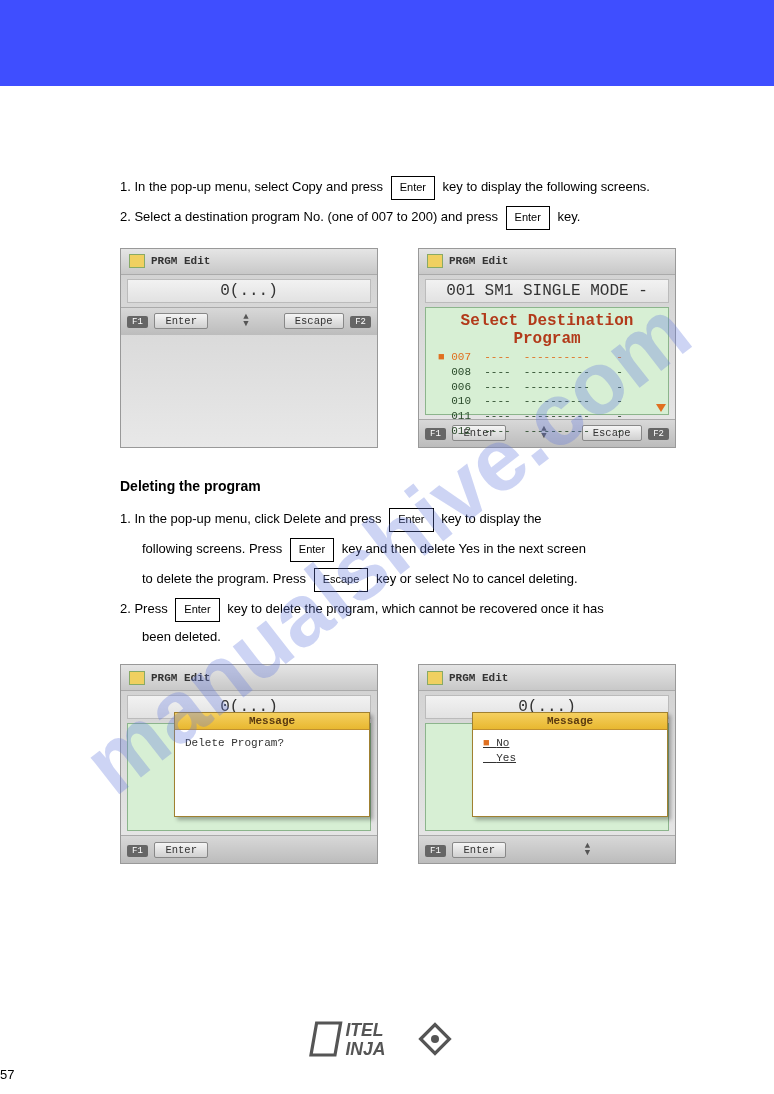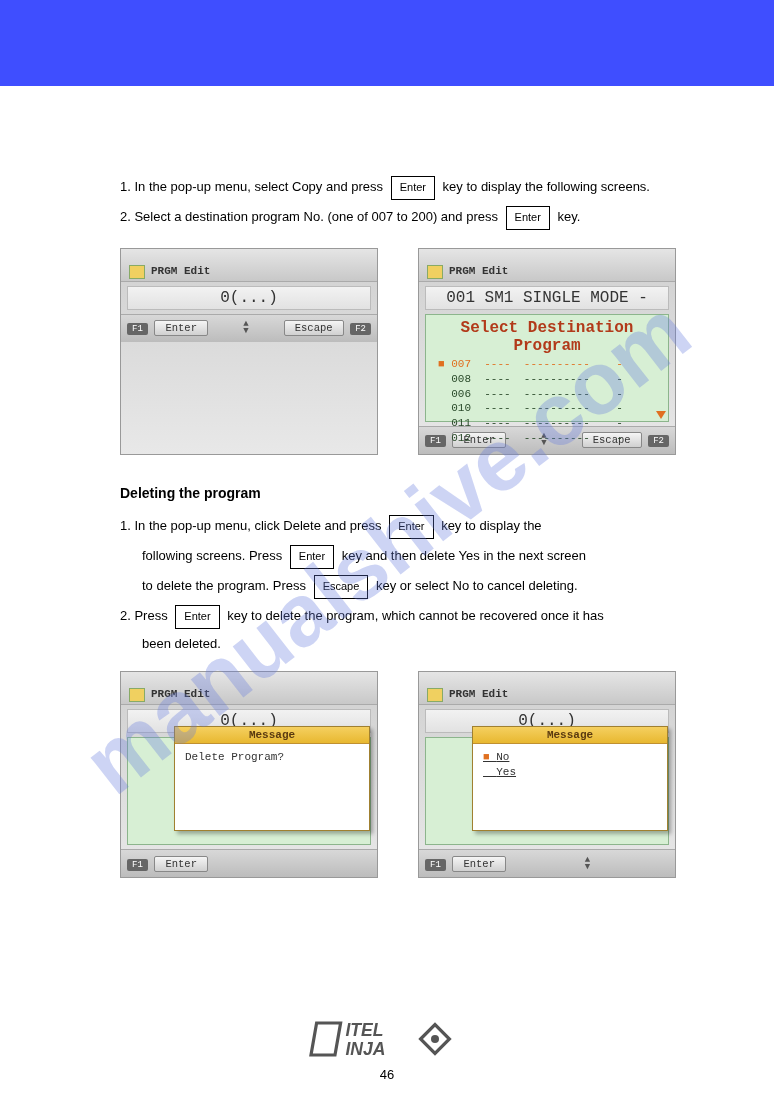--- a/index.html
+++ b/index.html
@@ -3,21 +3,21 @@
 <meta charset="utf-8">
 <style>
   * { box-sizing: border-box; margin: 0; padding: 0; }
   body { font-family: Arial, Helvetica, sans-serif; font-size: 13px; color: #000; width: 774px; position: relative; background: #fff; }
   .banner { width: 774px; height: 86px; background: #3f4eff; }
   .content { padding: 20px 60px 0 120px; position: relative; }
   .step { margin-bottom: 6px; line-height: 1.45; text-indent: -22px; padding-left: 22px; }
   .key { display: inline-block; border: 1px solid #000; padding: 3px 8px; font-size: 11px; background: #fff; margin: 0 4px; vertical-align: middle; text-indent:0;}
   .shotrow { display: flex; gap: 40px; margin: 18px 0 30px 0; }
   .screenshot { width: 258px; background: linear-gradient(#d0d0d0,#e8e8e8); border: 1px solid #999; font-family: "MS Gothic","Courier New",monospace; font-size: 11px; }
-  .titlebar { height: 26px; background: linear-gradient(#e5e5e5,#c8c8c8); display:flex; padding:16px 8px; gap:6px; border-bottom:1px solid #aaa;}
+  .titlebar { height: 26px; background: linear-gradient(#e5e5e5,#c8c8c8); display:flex; align-items:center; padding:8px 8px; gap:6px; border-bottom:1px solid #aaa;}
   .flagicon { width:16px; height:14px; background:#f0d060; border:1px solid #8a6; display:inline-block;}
   .titlebar span { font-weight:bold; color:#333; }
   .progrow { background: linear-gradient(#f2f2f2,#e2e2e2); border:1px solid #bbb; margin:4px 6px; padding:2px 6px; font-size:16px; color:#333; text-align:center;}
   .body-area { background:#d7efd4; border:1px solid #8cb58c; margin:0 6px 4px 6px; height:108px; position:relative; padding:4px 6px;}
   .destheader { color:#b23a1a; font-weight:bold; margin-bottom:2px; font-size:16px; text-align:center;}
   .prglist { margin-left:6px; color:#2a4a2a; line-height:1.35;}
   .prglist div { white-space: pre; }
   .prglist .sel::before { content:"■ "; color:#e07020;}
   .prglist .sel { color:#e07020;}
   .prglist .nosel::before { content:"  ";}
@@ -26,21 +26,21 @@
   .popup-nudge { top:-12px; left:46px; width:196px; }
   .popup-title { background:linear-gradient(#f5d060,#e8b830); text-align:center; padding:2px 0; font-weight:bold; color:#5a3a10; border-bottom:1px solid #c09030;}
   .popup-body { padding:6px 10px; color:#333;}
   .popup-body div { line-height:1.3; white-space:pre;}
   .popup-body .sel::before { content:"■ "; color:#e07020;}
   .popup-body .nosel::before { content:"  ";}
   .btnbar { height:28px; background: linear-gradient(#d8d8d8,#bcbcbc); display:flex; align-items:center; justify-content:space-between; padding:0 6px; border-top:1px solid #aaa;}
   .fkey { background:#666; color:#fff; font-size:9px; padding:1px 5px; border-radius:2px;}
   .btn3d { background:linear-gradient(#f5f5f5,#d0d0d0); border:1px solid #888; border-radius:2px; padding:1px 10px; font-size:10.5px; color:#333; display:inline-block;}
   .midicons { font-size:9px; color:#555; line-height:.8;}
-  .pagefoot { position: absolute; left:0; bottom:12px; width:774px; text-align:center; font-size:13px;}
+  .pagefoot { position: absolute; left:0; bottom:12px; width:774px; font-size:13px;}
   .logo { display:block; margin:0 auto 4px auto; width:160px; height:48px; }
   .logo-txt { font-family: Arial Black, Arial; font-weight:900; font-style:italic; font-size:22px; fill:#555;}
   .wm { position:absolute; left:50%; top:50%; transform:translate(-50%,-50%) rotate(-38deg); font-family:Arial; font-size:88px; font-weight:bold; color:rgba(100,120,220,.32); pointer-events:none; white-space:nowrap; z-index:5;}
   .section-title { font-weight:bold; margin:28px 0 14px 0; font-size:14px;}
   .halfrow { justify-content:flex-start; }
   .page-wrap { position:relative; min-height:1094px; }
 </style>
 </head>
 <body>
 <div class="page-wrap">
@@ -188,16 +188,16 @@
 <div class="pagefoot">
   <svg class="logo" viewBox="0 0 200 60">
     <path d="M12 10 L42 10 L35 50 L5 50 Z" fill="none" stroke="#555" stroke-width="4"></path>
     <text x="48" y="26" class="logo-txt">ITEL</text>
     <text x="48" y="50" class="logo-txt">INJA</text>
     <g transform="translate(160,30)">
       <path d="M -18 0 L 0 -18 L 18 0 L 0 18 Z" fill="none" stroke="#555" stroke-width="4"></path>
       <circle r="5" fill="#555"></circle>
     </g>
   </svg>
-  <div>46</div>
+  <div>57</div>
 </div>
 
 </div>
 
 </body></html>

